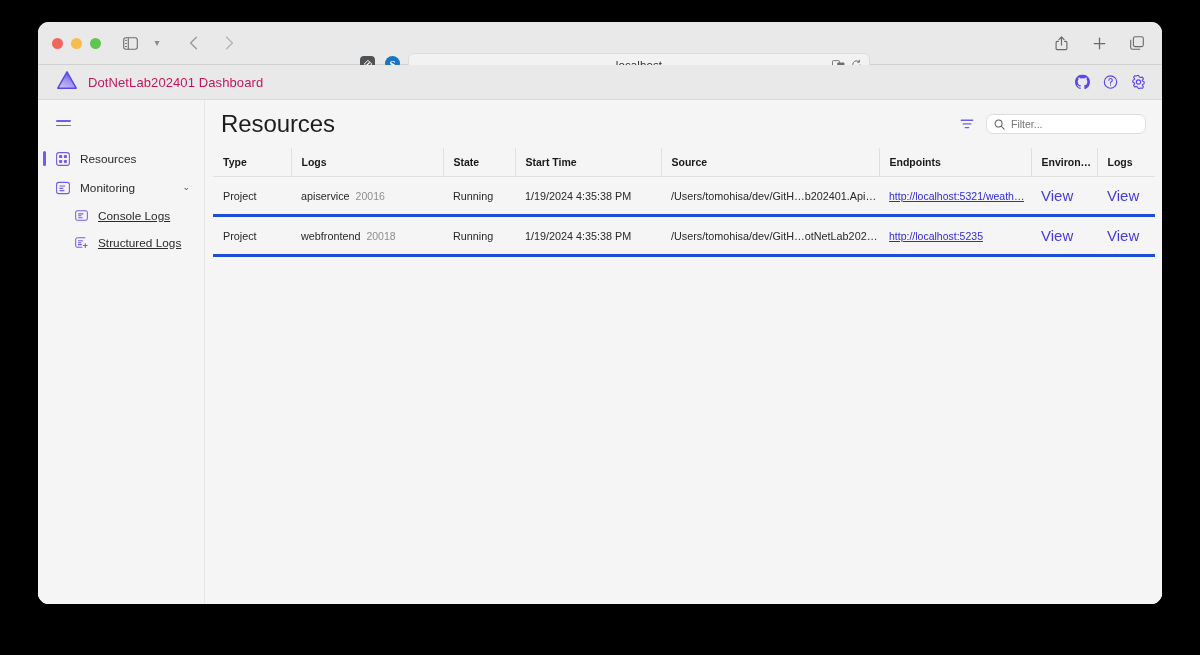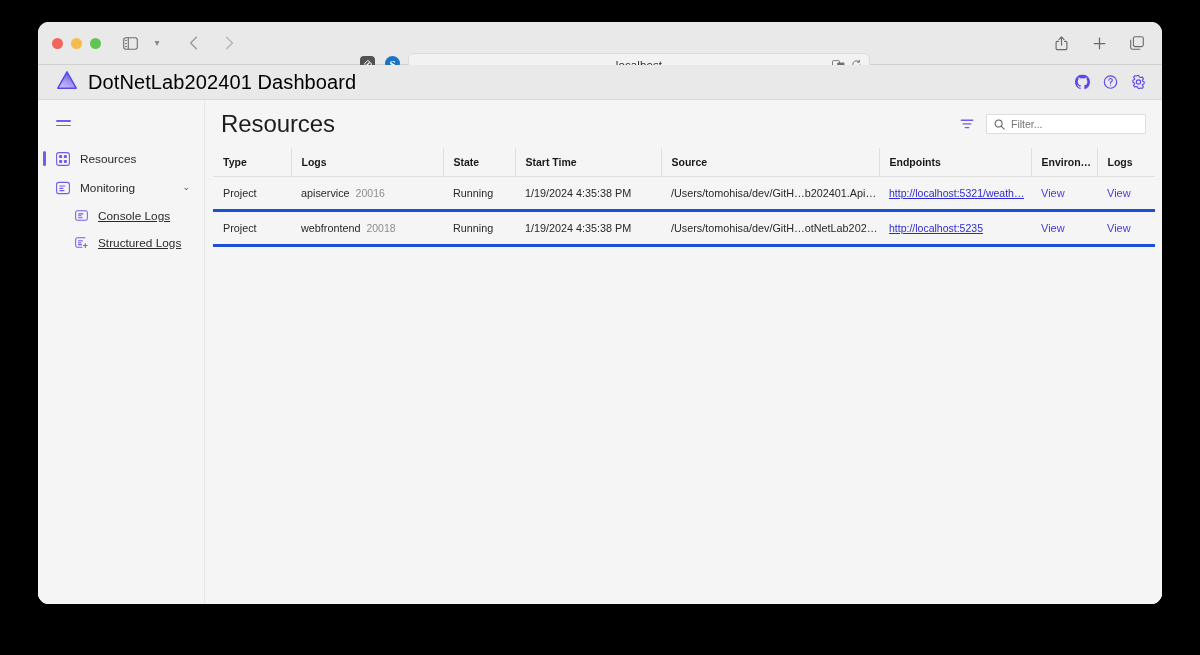--- a/index.html
+++ b/index.html
@@ -143,22 +143,22 @@
     align-items: center;
     padding: 0 14px 0 18px;
     position: relative;
   }
   .brand {
     display: flex;
     align-items: center;
     gap: 10px;
   }
   .brand-title {
-    font-size: 20px;
-    color: #000000;
+    font-size: 13px;
+    color: #be185d;
     letter-spacing: 0.1px;
   }
   .header-actions {
     position: absolute;
     right: 16px;
     top: 50%;
     transform: translateY(-50%);
     display: flex;
     align-items: center;
     gap: 13px;
@@ -256,21 +256,21 @@
     align-items: center;
     gap: 12px;
     padding-bottom: 2px;
   }
   .filter-icon { color: #6f5fe8; display: flex; }
   .search-box {
     width: 160px;
     height: 20px;
     background: #ffffff;
     border: 1px solid #dedede;
-    border-radius: 1px;
+    border-radius: 7px;
     display: flex;
     align-items: center;
     gap: 6px;
     padding: 0 7px;
   }
   .search-box .s-icon { color: #5c5c5c; display: flex; flex: 0 0 auto; }
   .search-box input {
     border: none;
     outline: none;
     background: transparent;
@@ -324,21 +324,21 @@
     cursor: pointer;
     overflow: hidden;
     text-overflow: ellipsis;
     display: inline-block;
     max-width: 100%;
     white-space: nowrap;
     vertical-align: bottom;
   }
   .view-link {
     color: #463cd8;
-    font-size: 11px;
+    font-size: 15px;
     text-decoration: none;
     cursor: pointer;
   }
 
   
   .c-type { width: 78px; }
   .c-name { width: 152px; }
   .c-state { width: 72px; }
   .c-start { width: 146px; }
   .c-source { width: 218px; }

